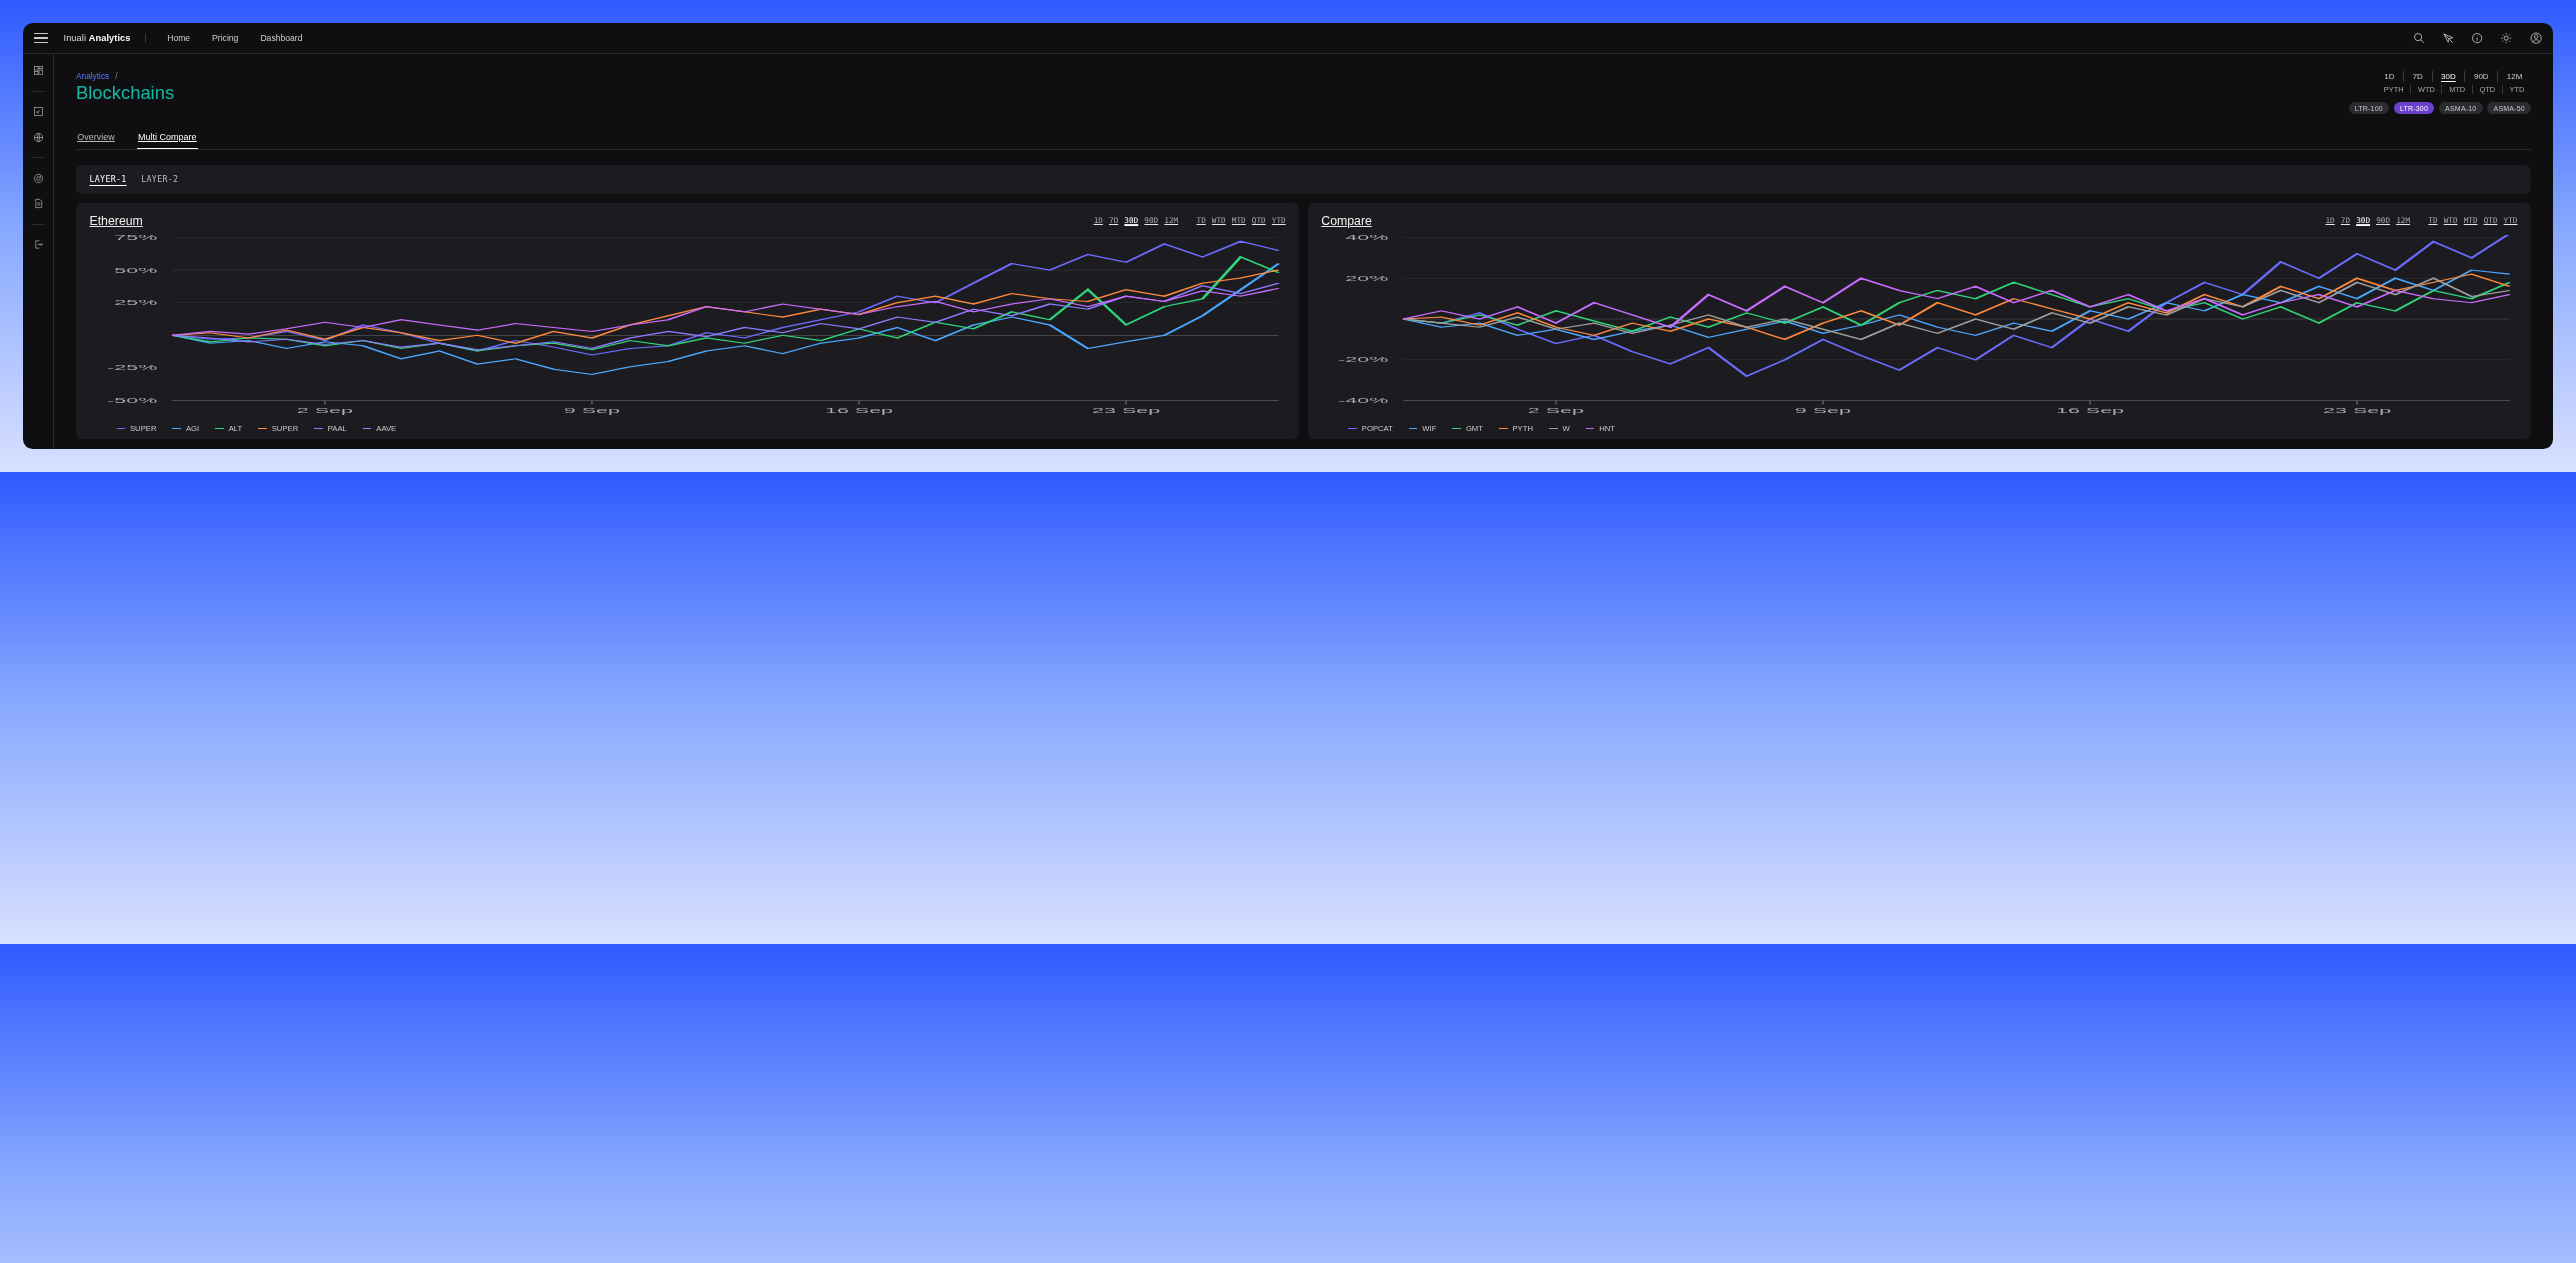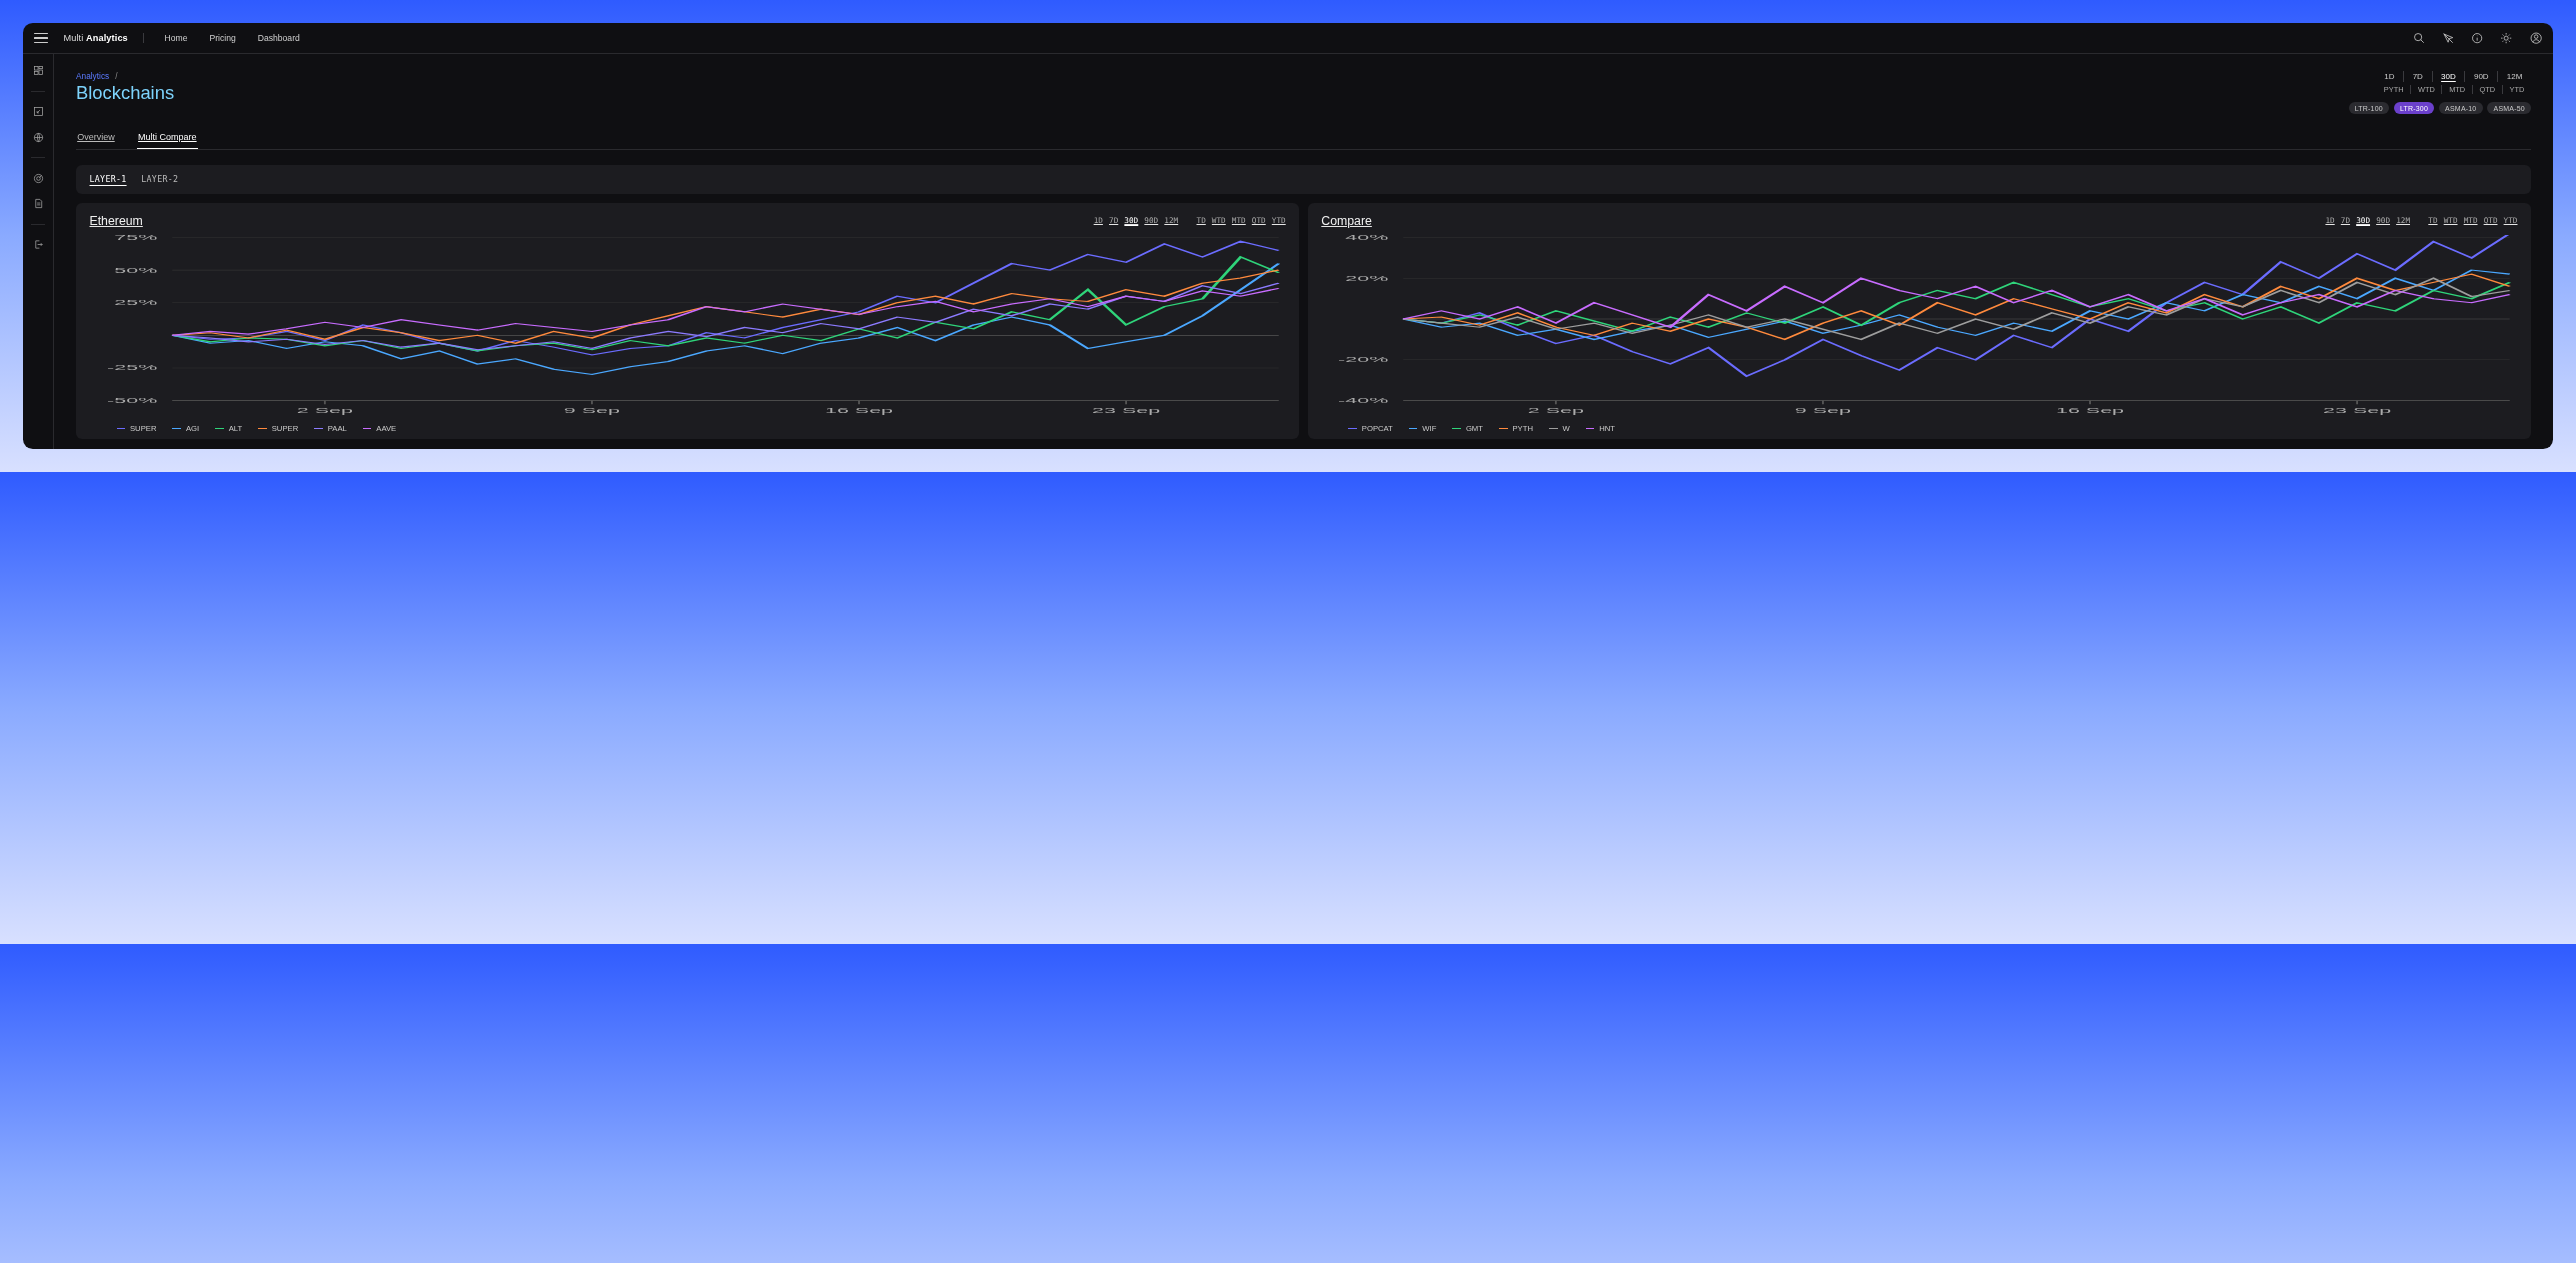--- a/index.html
+++ b/index.html
@@ -33,21 +33,21 @@
 .topicons { margin-left: auto; display: flex; gap: 17px; align-items: center; }
 .icon { width: 12.3px; height: 12.3px; stroke: #ccc; fill: none; stroke-width: 1.6; cursor: pointer; }
 .shell { display: flex; height: calc(100% - 31px); }
 .rail { width: 31px; border-right: 0.6px solid #2a2a2e; display: flex; flex-direction: column; align-items: center; padding-top: 11px; gap: 14.7px; }
 .rail .sep { width: 14.7px; height: 0.6px; background: #2a2a2e; }
 .rail svg { width: 11px; height: 11px; stroke: #aaa; fill: none; stroke-width: 1.6; cursor: pointer; }
 .content { flex: 1; overflow: hidden; padding: 17px 22px 0 22px; }
 .header-row { display: flex; justify-content: space-between; align-items: flex-start; }
 .crumbs { font-size: 8.3px; color: #888; }
 .crumbs .link { color: #5b7aff; cursor: pointer; }
-.page-title { font-size: 18.4px; font-weight: 400; color: #7dd3fc; margin-top: 1.2px; }
+.page-title { font-size: 18.4px; font-weight: 400; color: #14b8a6; margin-top: 1.2px; }
 .range-grid { display: flex; flex-direction: column; align-items: flex-end; gap: 2.5px; }
 .range-row { display: flex; }
 .range-cell { padding: 1.2px 8.6px; font-size: 8px; color: #ccc; border-right: 0.6px solid #3a3a3e; cursor: pointer; }
 .range-cell:last-child { border-right: none; }
 .range-cell.active { text-decoration: underline; text-underline-offset: 1.8px; color: #fff; }
 .range-row.lower .range-cell { font-size: 7.4px; color: #aaa; padding: 0 6.7px; }
 .pills { display: flex; gap: 4.9px; margin-top: 6.1px; }
 .pill { font-size: 7px; padding: 2.5px 6.1px; border-radius: 6.7px; background: #2b2b30; color: #ccc; cursor: pointer; letter-spacing: 0.2px; }
 .pill.active { background: #6b40cc; color: #fff; }
 .tabs { display: flex; gap: 21px; margin-top: 11px; border-bottom: 0.6px solid #2a2a2e; }
@@ -79,21 +79,21 @@
 <body>
 
 <div class="app">
   <div class="topbar">
     <div class="hamburger">
         <span></span>
         <span></span>
         <span></span>
       </div>
     <div class="brand">
-      <span class="light">Multi </span><span class="bold">Analytics</span>
+      <span class="light">Inuali </span><span class="bold">Analytics</span>
     </div>
     <div class="navlinks">
       <a>Home</a>
       <a>Pricing</a>
       <a>Dashboard</a>
     </div>
     <div class="topicons">
       <svg class="icon" viewBox="0 0 24 24">
           <circle cx="10" cy="10" r="7"></circle>
           <line x1="15" y1="15" x2="21" y2="21"></line>

